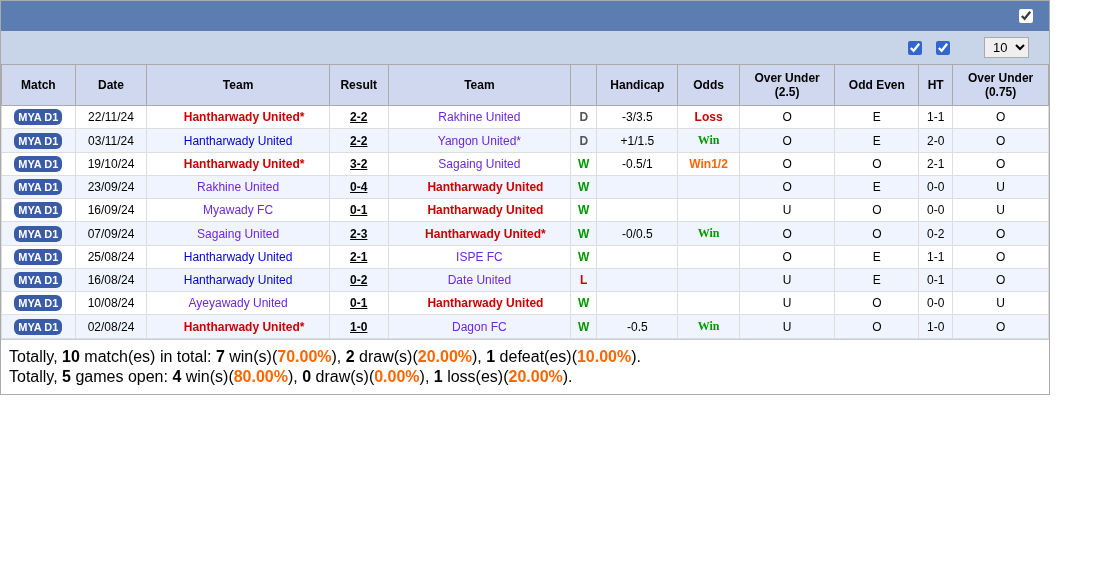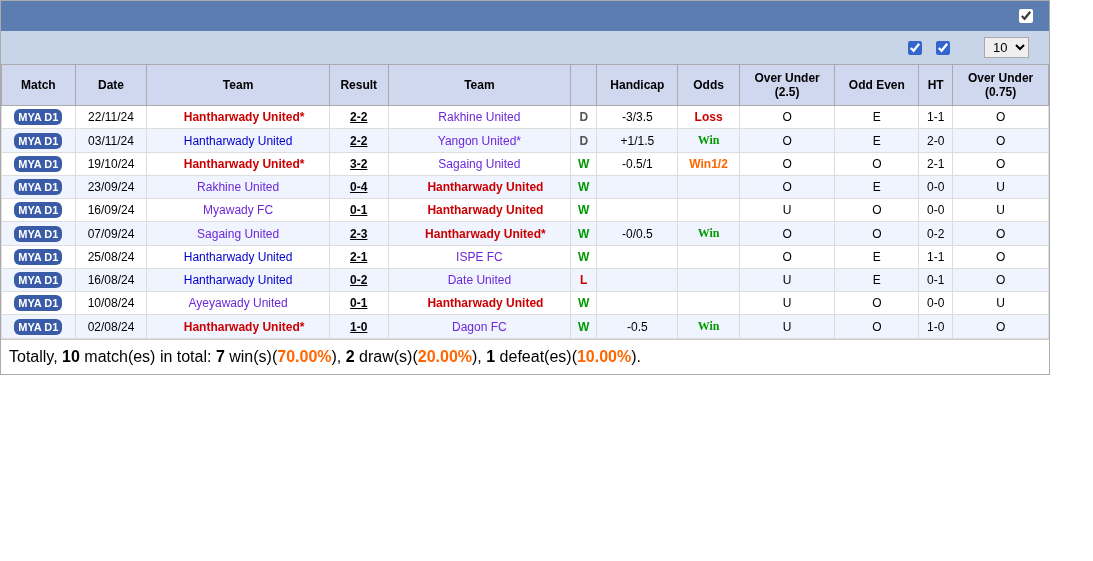--- a/index.html
+++ b/index.html
@@ -228,14 +228,15 @@
           <td>U</td>
           <td>O</td>
           <td>1-0</td>
           <td>O</td>
         </tr>
       </tbody>
   </table>
 
   <div class="footer">
     <p>Totally, <strong>10</strong> match(es) in total: <strong>7</strong> win(s)(<strong class="orange">70.00%</strong>), <strong>2</strong> draw(s)(<strong class="orange">20.00%</strong>), <strong>1</strong> defeat(es)(<strong class="orange">10.00%</strong>).</p>
+    <p>Totally, <strong>5</strong> games open: <strong>4</strong> win(s)(<strong class="orange">80.00%</strong>), <strong>0</strong> draw(s)(<strong class="orange">0.00%</strong>), <strong>1</strong> loss(es)(<strong class="orange">20.00%</strong>).</p>
   </div>
 </div>
 
 </body></html>

